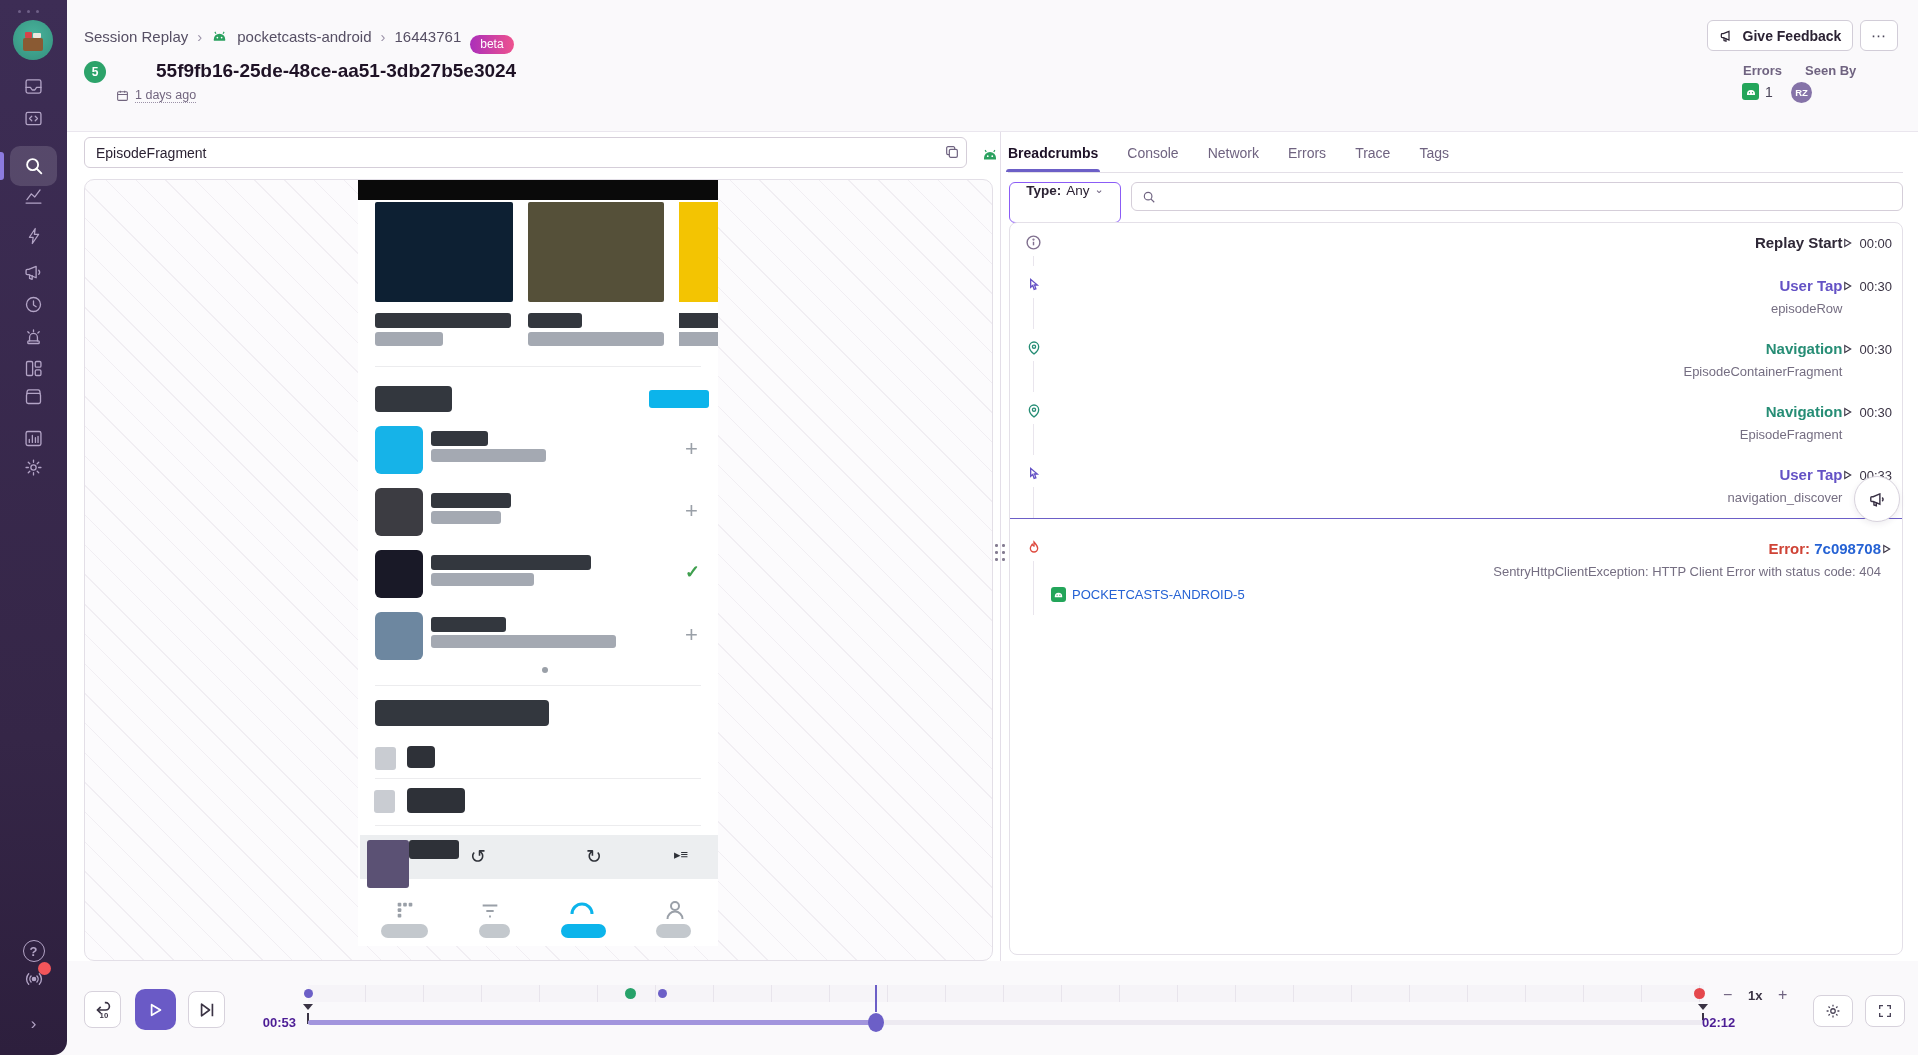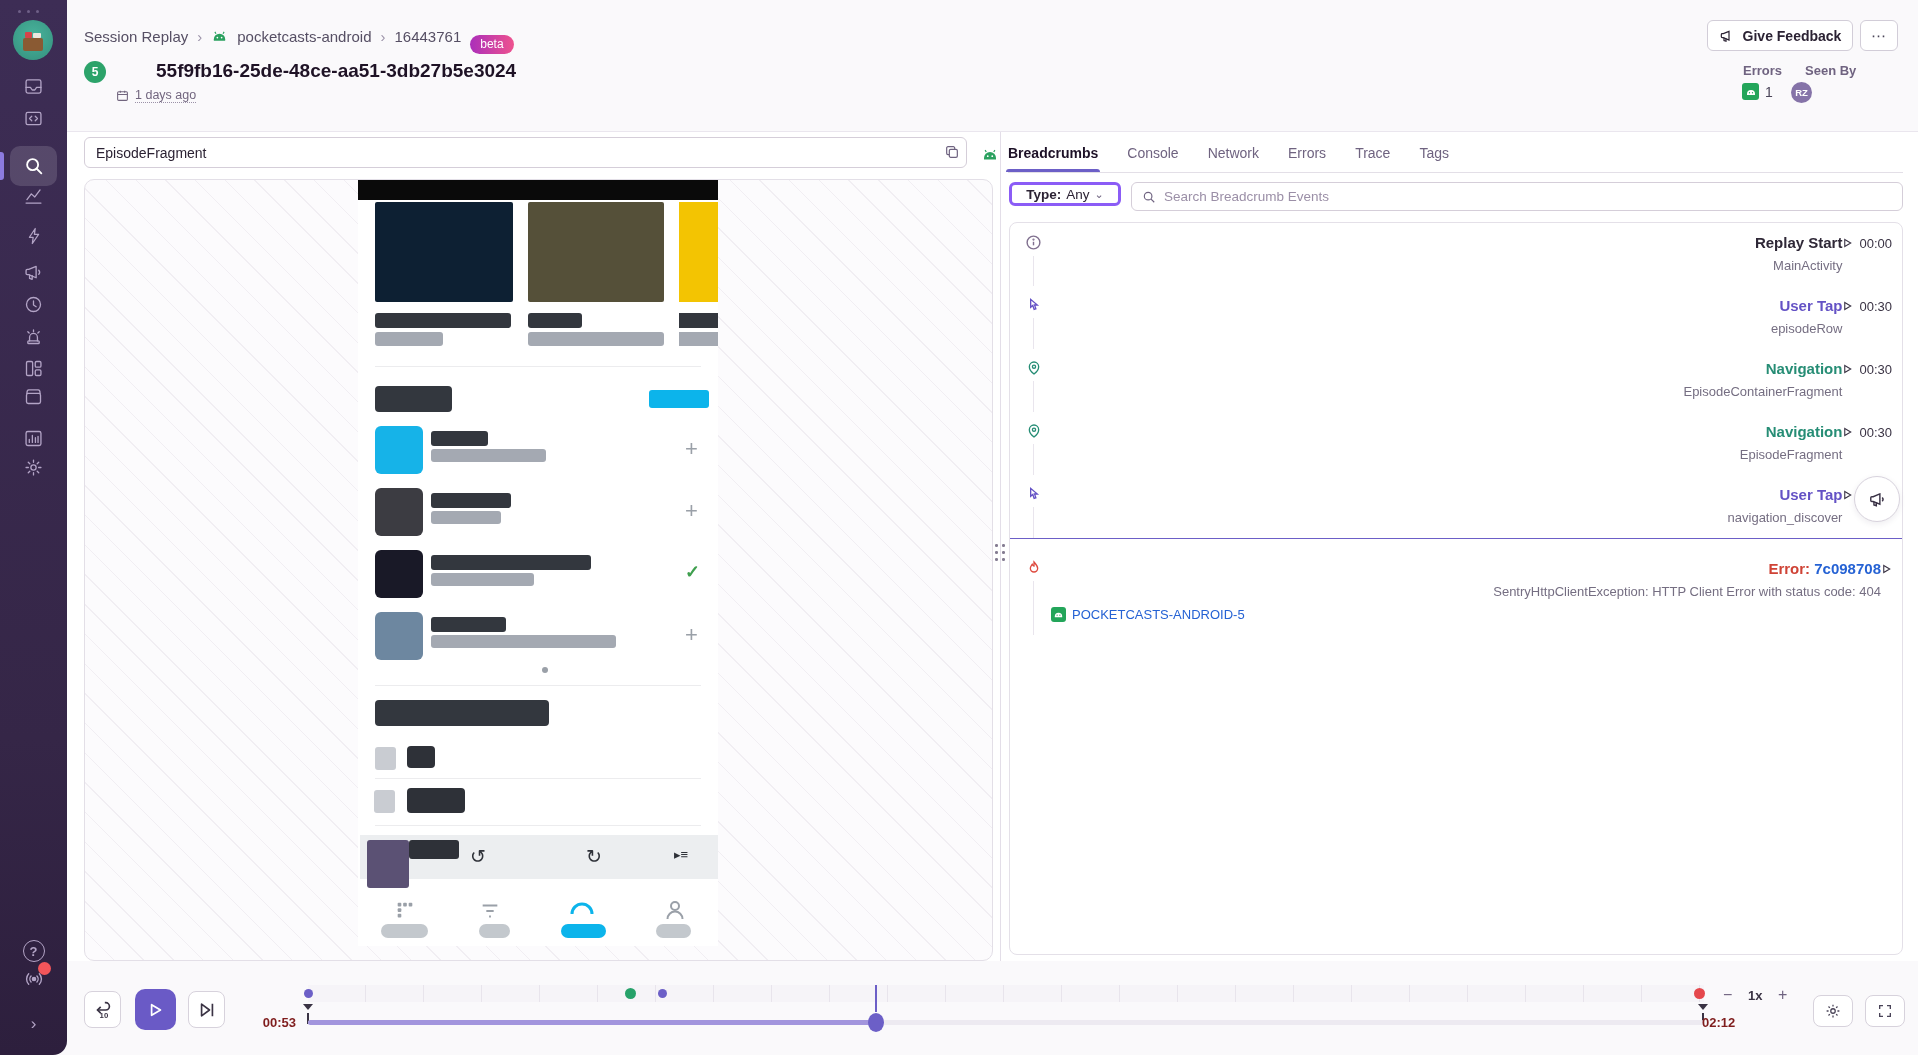--- a/index.html
+++ b/index.html
@@ -77,22 +77,22 @@
   .ph-check { position:absolute; font-size:18px; color:#3f9f4e; font-weight:bold; }
   .ph-glyph { position:absolute; color:#2e3138; font-size:19px; }
 
   
   .tabs { position:absolute; left:1008px; top:134px; width:895px; height:39px;
     border-bottom:1px solid #e3dfe7; display:flex; gap:29px; align-items:center; font-size:14px; }
   .tab { color:#6f6380; cursor:pointer; position:relative; height:100%; display:flex; align-items:center; }
   .tab.active { color:#1d1127; font-weight:600; }
   .tab.active:after { content:""; position:absolute; left:-2px; right:-2px; bottom:0; height:3px;
     background:#6c5fc7; border-radius:3px 3px 0 0; }
-  .type-btn { position:absolute; left:1009px; top:182px; width:112px; height:24px; background:#fff;
-    border:3px solid #8b5cf6; border-radius:6px; display:flex; align-items:center; justify-content:center;
+  .type-btn { position:absolute; left:1009px; top:182px; width:112px; height:41px; background:#fff;
+    border:1px solid #8b5cf6; border-radius:6px; display:flex; justify-content:center;
     gap:5px; font-size:13.5px; cursor:pointer; color:#2b2233; }
   .type-btn b { font-weight:bold; }
   .type-btn .chev { color:#6f6380; font-size:11px; }
   .bc-search { position:absolute; left:1131px; top:182px; width:772px; height:29px; border:1px solid #d5ced9;
     border-radius:6px; background:#fff; display:flex; align-items:center; gap:8px; padding:0 10px; }
   .bc-search input { border:none; outline:none; flex:1; font-size:13.5px; color:#2b2233;
     font-family:"Liberation Sans",sans-serif; background:transparent; }
   .bc-search input::placeholder { color:#9b8fa7; }
 
   .bc-list { position:absolute; left:1009px; top:222px; width:894px; height:733px;
@@ -114,21 +114,21 @@
   .current-line { position:absolute; left:0; right:0; top:0; height:1px; background:#6c5fc7; }
   .float-feedback { position:absolute; right:2px; top:253px; width:46px; height:46px; border-radius:50%;
     background:#fff; border:1px solid #d8d3dd; box-shadow:0 2px 6px rgba(40,30,60,.08);
     display:grid; place-items:center; cursor:pointer; z-index:5; }
 
   
   .ctl-btn { position:absolute; background:#fff; border:1px solid #d7d2dc; border-radius:8px;
     display:grid; place-items:center; cursor:pointer; }
   .play-btn { position:absolute; left:135px; top:989px; width:41px; height:41px; background:#6a5ac6;
     border-radius:10px; display:grid; place-items:center; cursor:pointer; border:none; }
-  .time-label { position:absolute; font-size:13px; font-weight:600; color:#7f1d1d; }
+  .time-label { position:absolute; font-size:13px; font-weight:600; color:#4c1d95; }
   .evt-track { position:absolute; left:308px; top:985px; width:1396px; height:17px; background:#f6f4f8;
     background-image:repeating-linear-gradient(90deg,transparent 0 57px,#e8e4ec 57px 58px); cursor:pointer; }
   .evt-dot { position:absolute; border-radius:50%; top:989px; }
   .cursor-line { position:absolute; left:875px; top:985px; width:2px; height:27px; background:#6c5fc7; }
   .scrub { position:absolute; left:308px; top:1020px; width:1396px; height:5px; background:#edeaf1;
     border-radius:3px; cursor:pointer; }
   .scrub-fill { position:absolute; left:0; top:0; height:5px; background:#a295dd; border-radius:3px; }
   .scrub-handle { position:absolute; left:868px; top:1013px; width:16px; height:19px; border-radius:50%;
     background:#6c5fc7; cursor:grab; }
   .clip-mark { position:absolute; width:0; height:0; border-left:5px solid transparent;
@@ -408,37 +408,35 @@
 <div class="type-btn">
   <b>Type:</b>
     <span>Any</span>
   <span class="chev">⌄</span>
 </div>
 <div class="bc-search">
   <svg width="14" height="14" viewBox="0 0 24 24" stroke="#6f6380" fill="none" stroke-width="2">
       <circle cx="10.5" cy="10.5" r="6.5"></circle>
       <path d="M15.5 15.5 21 21"></path>
     </svg>
-  <input placeholder="Search Breadcrumb Events" style="">
 </div>
 
 <div class="bc-list">
 
   <div class="bc-item">
     <div class="bc-rail">
       <svg width="17" height="17" viewBox="0 0 24 24" stroke="#80708f" fill="none" stroke-width="2">
           <circle cx="12" cy="12" r="9"></circle>
           <path d="M12 11v5"></path>
           <circle cx="12" cy="7.8" r="0.6" fill="#80708f"></circle>
         </svg>
       <div class="bc-line"></div>
     </div>
     <div class="bc-body">
       <div class="bc-title c-default">Replay Start</div>
-      <div class="bc-sub">MainActivity</div>
     </div>
     <div class="bc-time">
       <svg width="11" height="12" viewBox="0 0 24 24" stroke="#3a3344" fill="none" stroke-width="2.4">
           <path d="M6 4.5 19 12 6 19.5z"></path>
         </svg>
       <span>00:00</span>
     </div>
   </div>
 
   <div class="bc-item">

